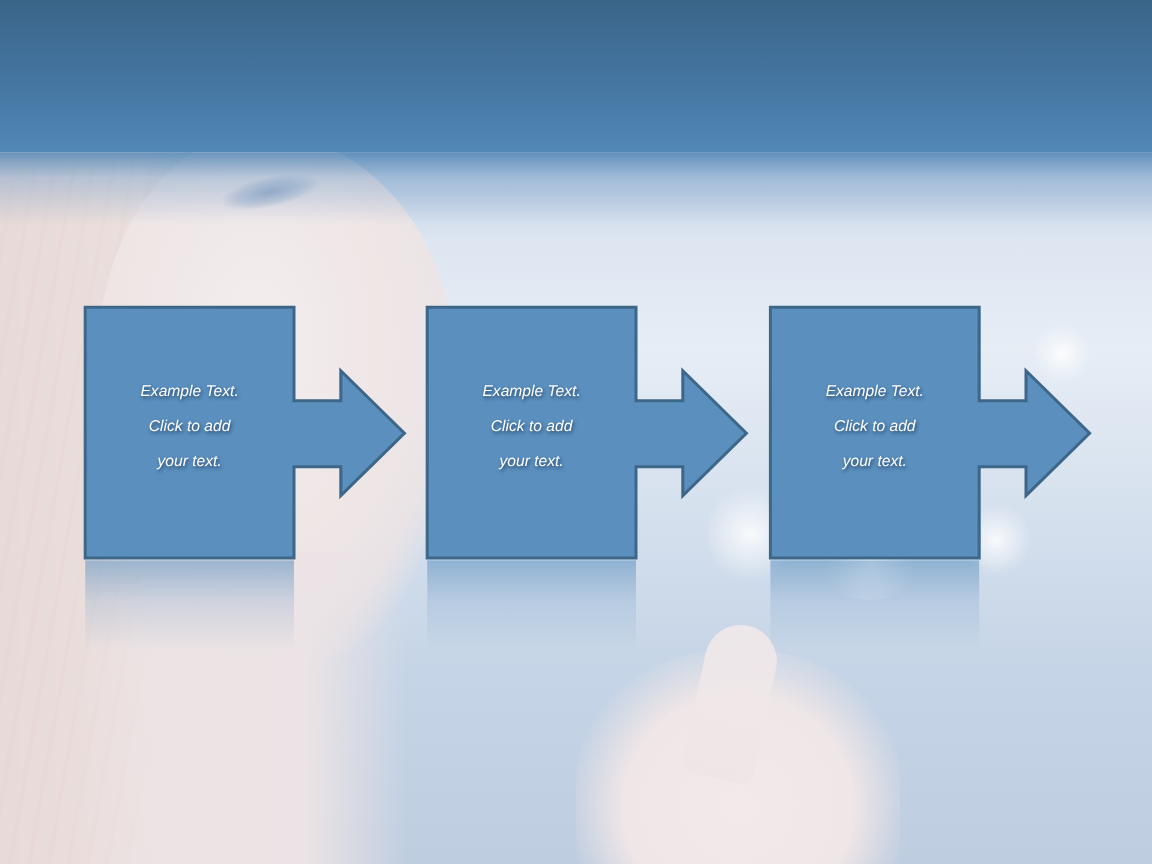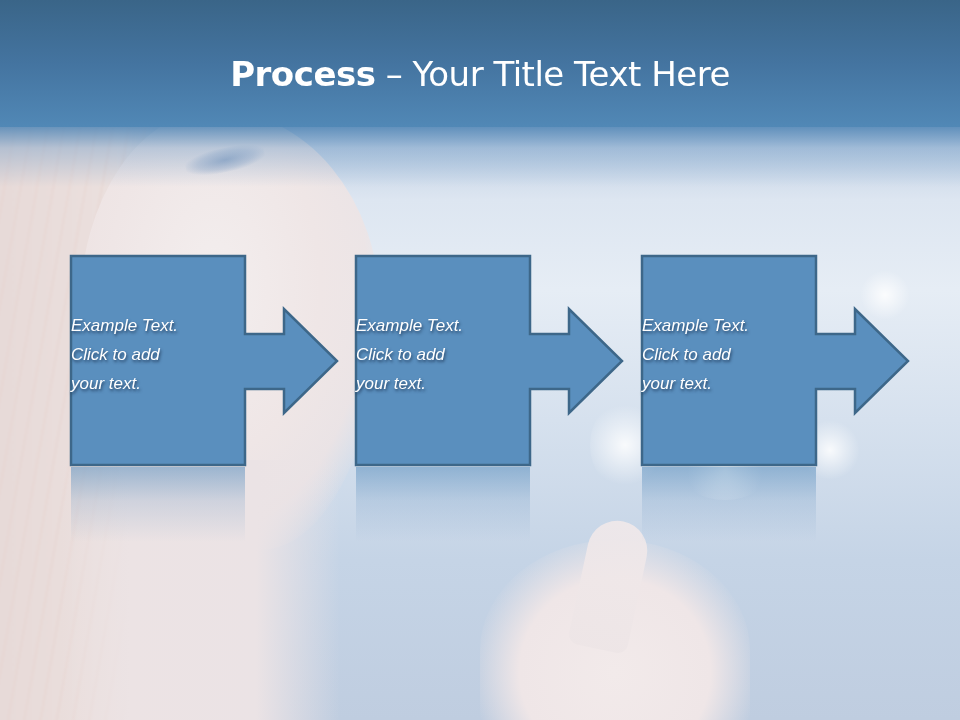--- a/index.html
+++ b/index.html
@@ -68,22 +68,22 @@
     font-family: "DejaVu Sans", "Liberation Sans", sans-serif;
     letter-spacing: -0.5px;
   }
   .title .bold { font-weight: bold; }
 
   
   .shapes { position: absolute; left: 0; top: 0; width: 960px; height: 720px; }
   .step { position: absolute; }
   .step svg { position: absolute; left: 0; top: 0; overflow: visible; }
   .step-text {
-    position: absolute; left: 0; width: 174px; text-align: left;
-    color: #ffffff; font-style: italic; font-size: 17px; line-height: 29px;
+    position: absolute; left: 0; width: 174px; text-align: center;
+    color: #ffffff; font-style: italic; font-size: 13px; line-height: 29px;
     text-shadow: 1px 2px 3px rgba(20,40,70,0.75);
   }
   .reflection {
     position: absolute; width: 174px; height: 75px;
     background: linear-gradient(180deg, rgba(90,143,190,0.55) 0%, rgba(120,160,200,0.25) 45%, rgba(180,200,225,0) 100%);
   }
 </style>
 </head>
 <body>
 
@@ -96,23 +96,20 @@
   <div class="bg-neck"></div>
   <div class="bg-hand"></div>
   <div class="bg-finger"></div>
   <div class="bg-dandelion" style="left:590px;top:400px;width:70px;height:90px;"></div>
   <div class="bg-dandelion" style="left:860px;top:270px;width:50px;height:50px;"></div>
   <div class="bg-dandelion" style="left:800px;top:420px;width:60px;height:60px;"></div>
   <div class="bg-dandelion" style="left:680px;top:440px;width:90px;height:60px;"></div>
 
   <div class="header"></div>
   <div class="header-fade"></div>
-  <div class="title">
-    <span class="bold">Process</span><span> – Your Title Text Here</span>
-  </div>
 
   <div class="shapes">
 
     <div class="reflection" style="left:71px;top:467px;"></div>
     <div class="step" style="left:71px;top:256px;">
       <svg width="270" height="212">
         <polygon points="0,0 174,0 174,78 213,78 213,53 266,105 213,157 213,133 174,133 174,209 0,209" fill="#5a8fbe" stroke="#3d6789" stroke-width="2.5" stroke-linejoin="miter"></polygon>
       </svg>
       <div class="step-text" style="top:55px;">
         <div>Example Text.</div>

